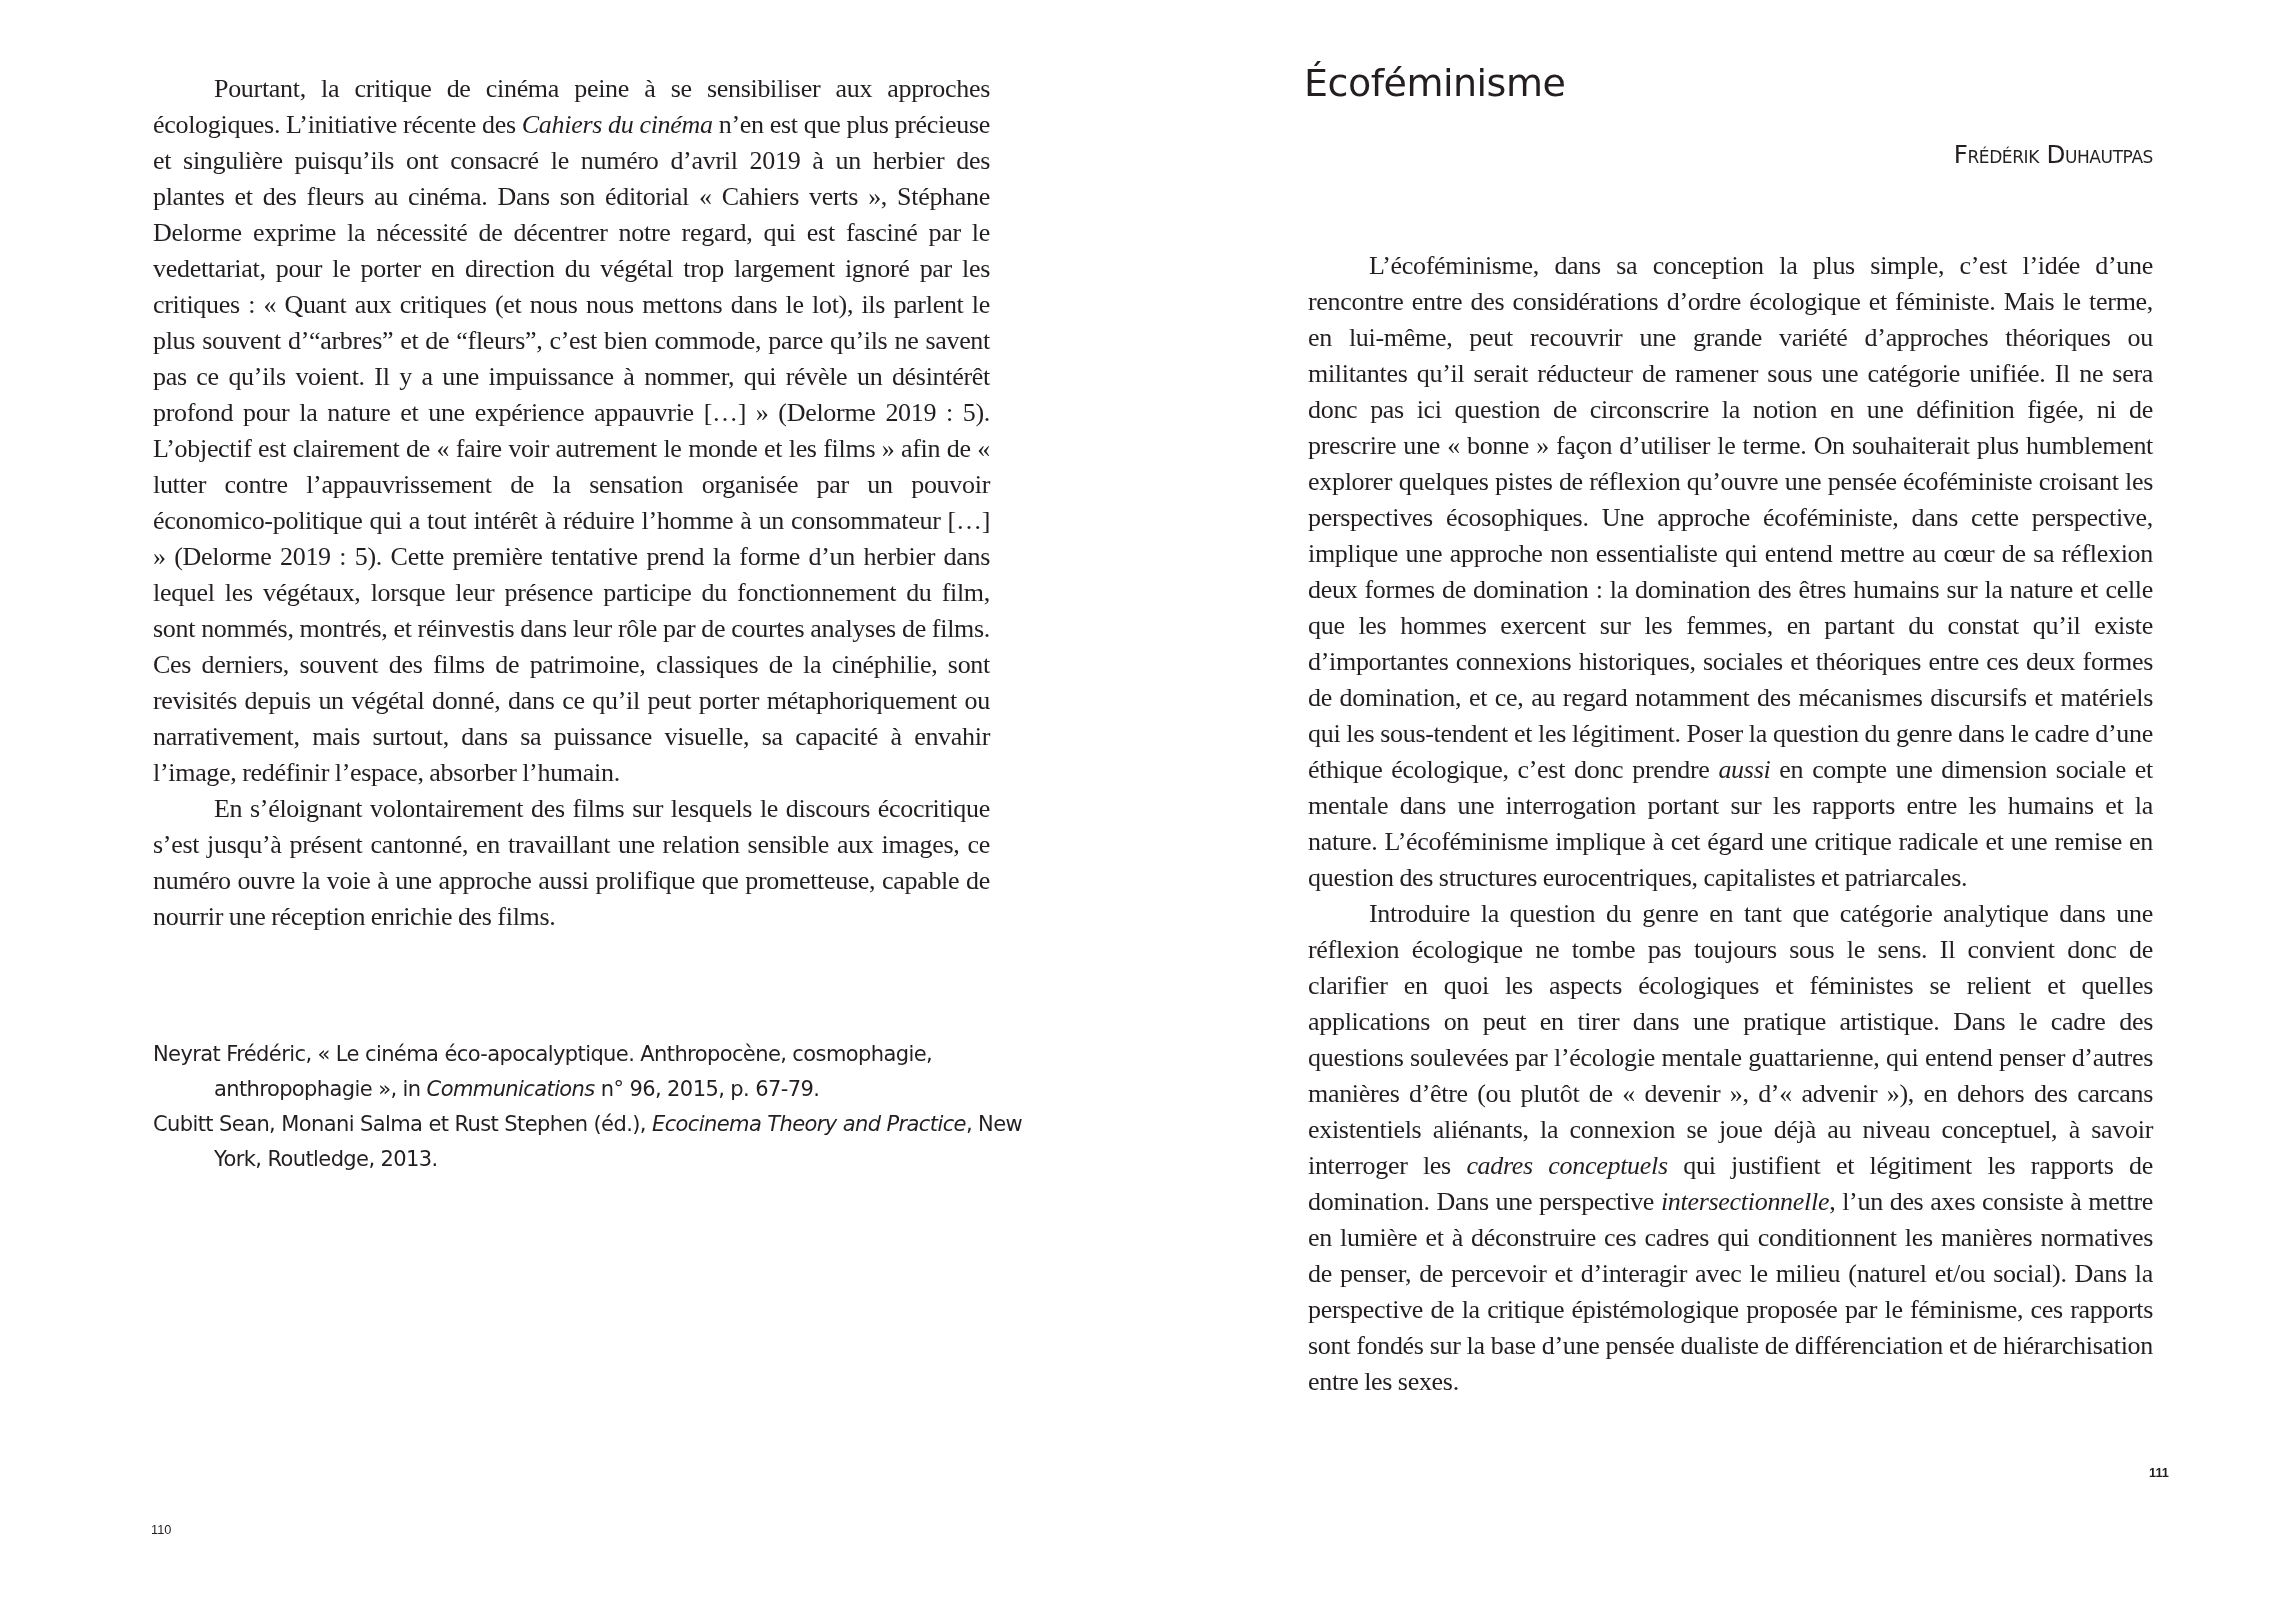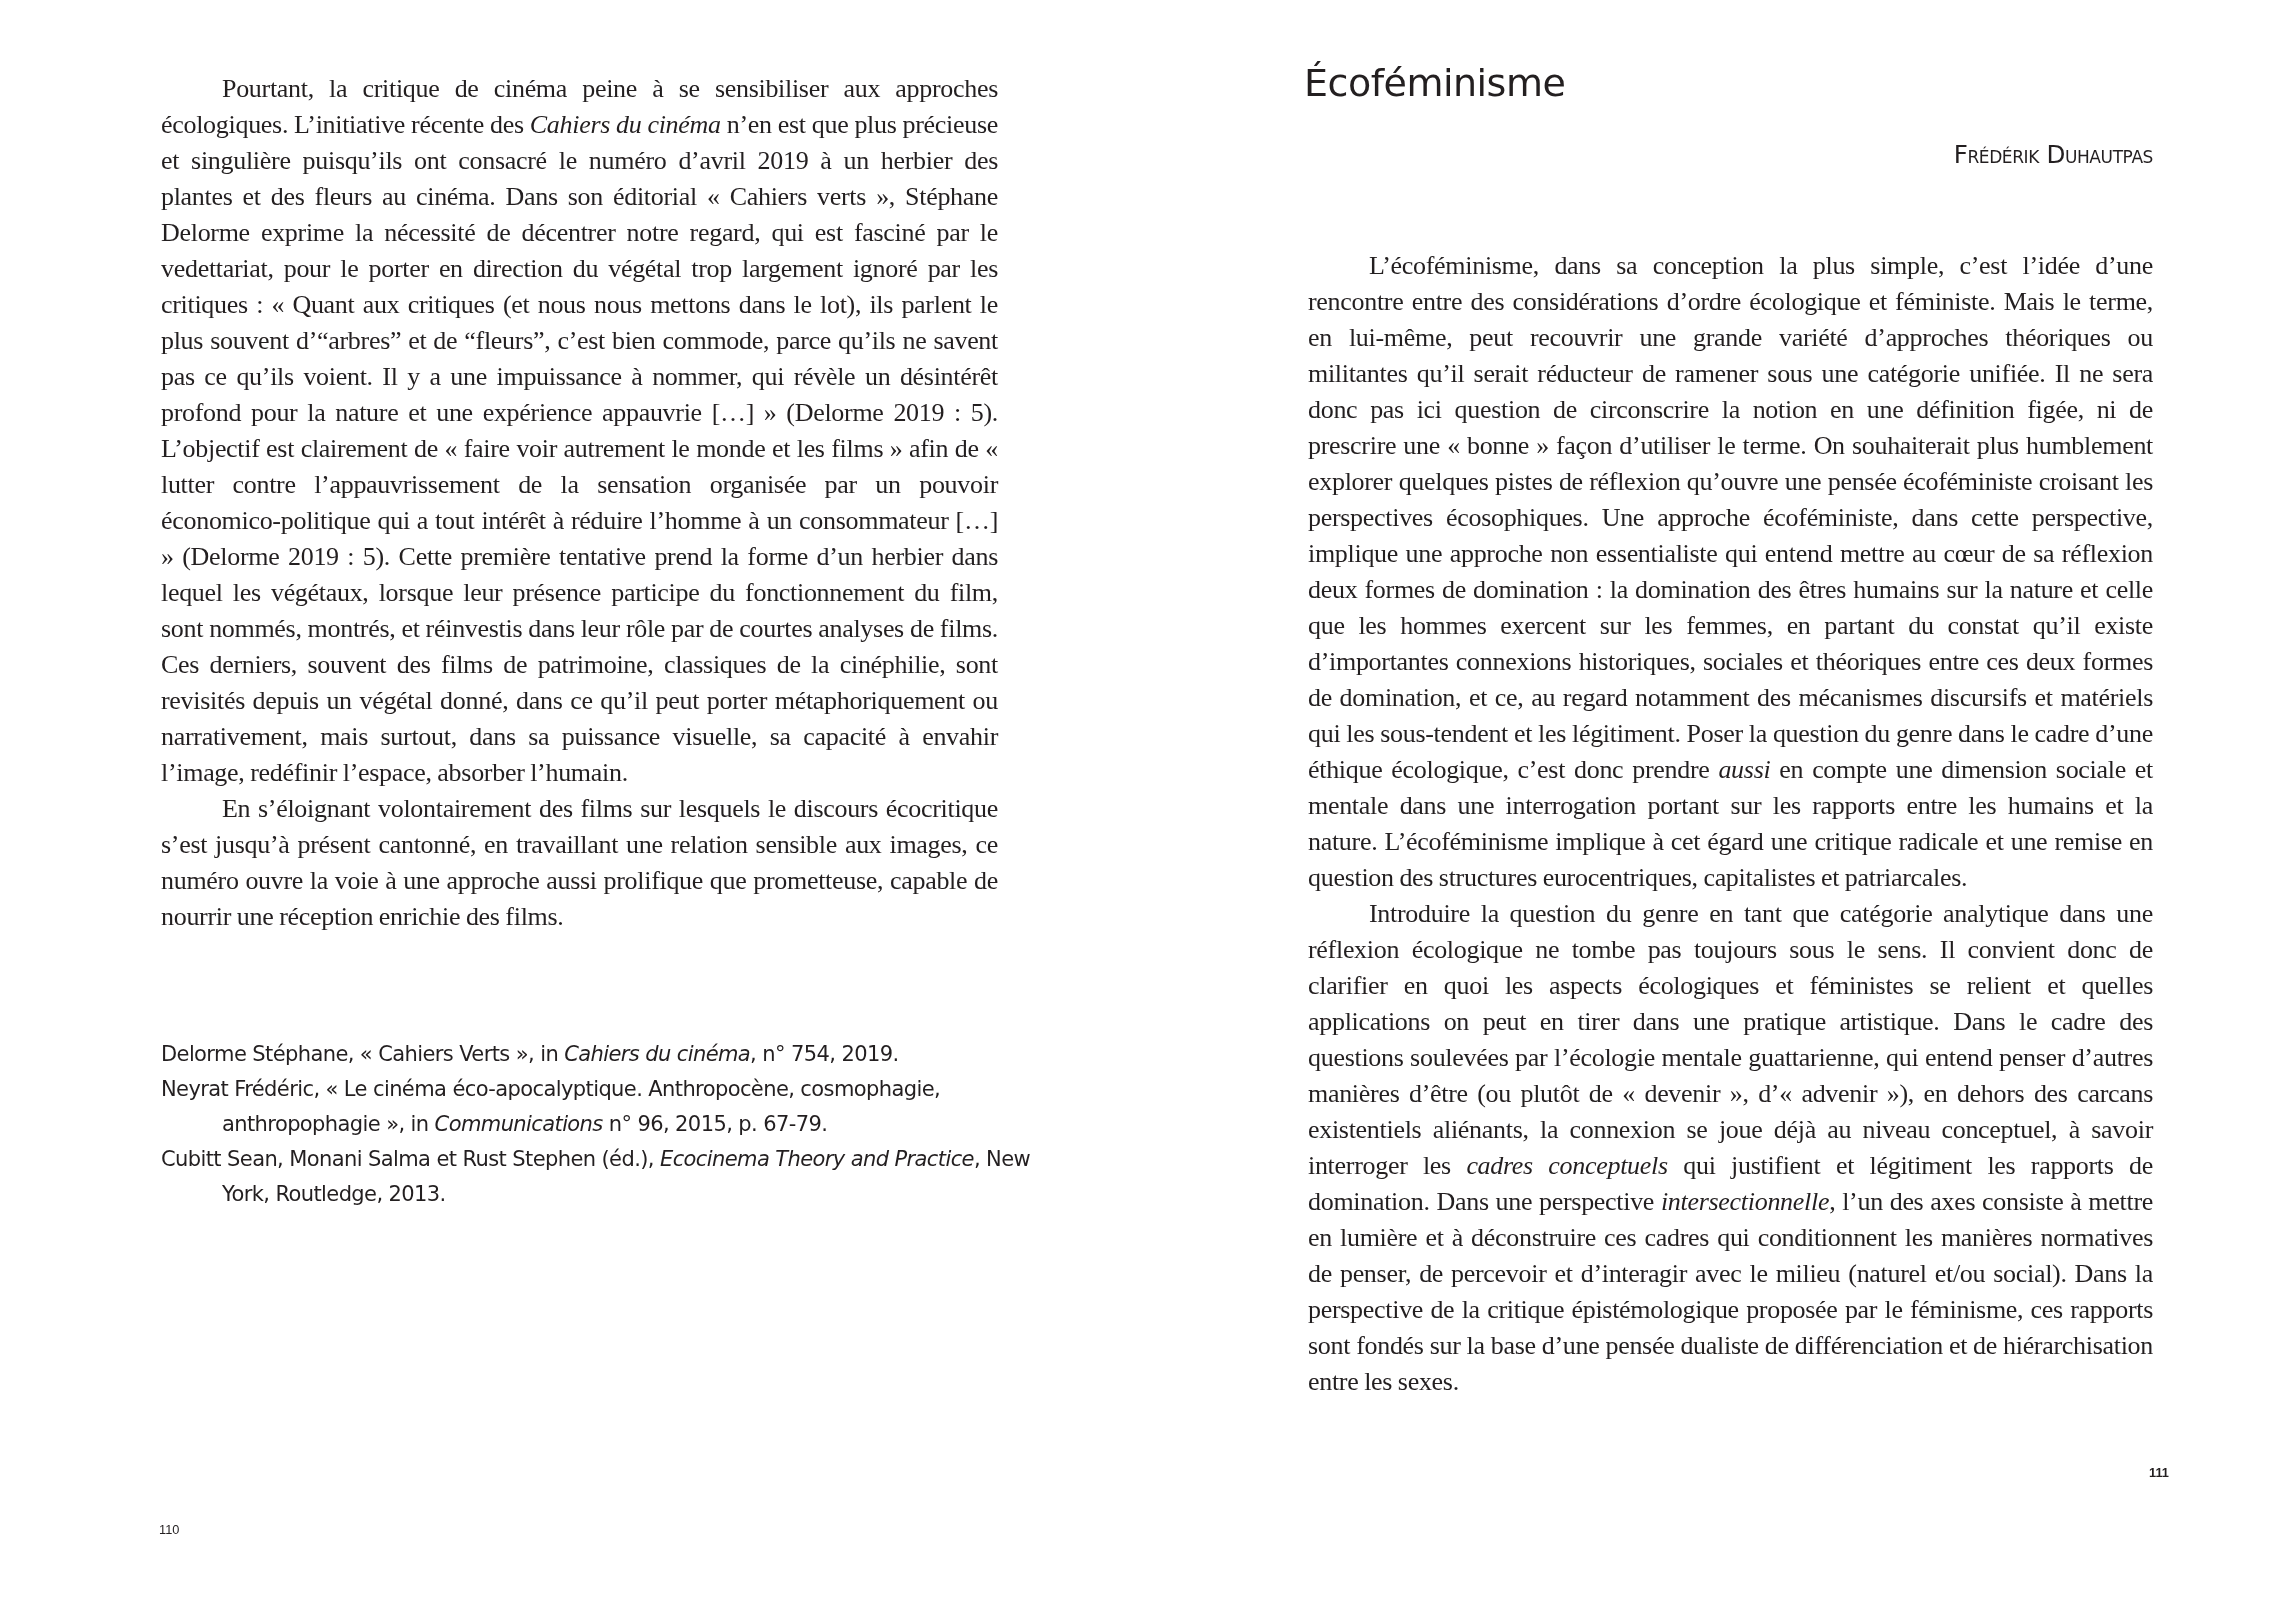--- a/index.html
+++ b/index.html
@@ -1,18 +1,18 @@
 <!DOCTYPE html>
 <html><head>
 <meta charset="utf-8">
 <style>
   html, body { margin: 0; padding: 0; background: #ffffff; }
   body { width: 2286px; height: 1619px; position: relative; overflow: hidden; color: #231f20; }
   .page { position: absolute; top: 0; height: 1619px; }
-  .page-left { left: 8px; width: 1143px; }
+  .page-left { left: 0; width: 1143px; }
   .page-right { left: 1143px; width: 1144px; }
 
   .serif-body {
     font-family: "Liberation Serif", "DejaVu Serif", serif;
     font-size: 26px;
     line-height: 36px;
     text-align: justify;
     letter-spacing: -0.3px;
     word-spacing: -0.5px;
   }
@@ -40,21 +40,20 @@
 </head>
 <body>
 
 <div class="page page-left">
   <div class="col-left serif-body">
     <p><span>Pourtant, la critique de cinéma peine à se sensibiliser aux approches écologiques. L’initiative récente des </span><em>Cahiers du cinéma</em><span> n’en est que plus précieuse et singulière puisqu’ils ont consacré le numéro d’avril 2019 à un herbier des plantes et des fleurs au cinéma. Dans son éditorial « Cahiers verts », Stéphane Delorme exprime la nécessité de décentrer notre regard, qui est fasciné par le vedettariat, pour le porter en direction du végétal trop largement ignoré par les critiques : « Quant aux critiques (et nous nous mettons dans le lot), ils parlent le plus souvent d’“arbres” et de “fleurs”, c’est bien commode, parce qu’ils ne savent pas ce qu’ils voient. Il y a une impuissance à nommer, qui révèle un désintérêt profond pour la nature et une expérience appauvrie […] » (Delorme 2019 : 5). L’objectif est clairement de « faire voir autrement le monde et les films » afin de « lutter contre l’appauvrissement de la sensation organisée par un pouvoir économico-politique qui a tout intérêt à réduire l’homme à un consommateur […] » (Delorme 2019 : 5). Cette première tentative prend la forme d’un herbier dans lequel les végétaux, lorsque leur présence participe du fonctionnement du film, sont nommés, montrés, et réinvestis dans leur rôle par de courtes analyses de films. Ces derniers, souvent des films de patrimoine, classiques de la cinéphilie, sont revisités depuis un végétal donné, dans ce qu’il peut porter métaphoriquement ou narrativement, mais surtout, dans sa puissance visuelle, sa capacité à envahir l’image, redéfinir l’espace, absorber l’humain.</span></p>
     <p><span>En s’éloignant volontairement des films sur lesquels le discours écocritique s’est jusqu’à présent cantonné, en travaillant une relation sensible aux images, ce numéro ouvre la voie à une approche aussi prolifique que prometteuse, capable de nourrir une réception enrichie des films.</span></p>
   </div>
 
   <div class="further sans">
-    <div class="ref"><span>Delorme Stéphane, « Cahiers Verts », in </span><i>Cahiers du cinéma</i><span>, n° 754, 2019.</span></div>
     <div class="ref"><span>Neyrat Frédéric, « Le cinéma éco-apocalyptique. Anthropocène, cosmophagie, anthropophagie », in </span><i>Communications</i><span> n° 96, 2015, p. 67-79.</span></div>
     <div class="ref"><span>Cubitt Sean, Monani Salma et Rust Stephen (éd.), </span><i>Ecocinema Theory and Practice</i><span>, New York, Routledge, 2013.</span></div>
   </div>
 
   <div class="pagenum pn-left">110</div>
 </div>
 
 <div class="page page-right">
   <h1 class="article-title sans">Écoféminisme</h1>
   <div class="author sans">Frédérik Duhautpas</div>

